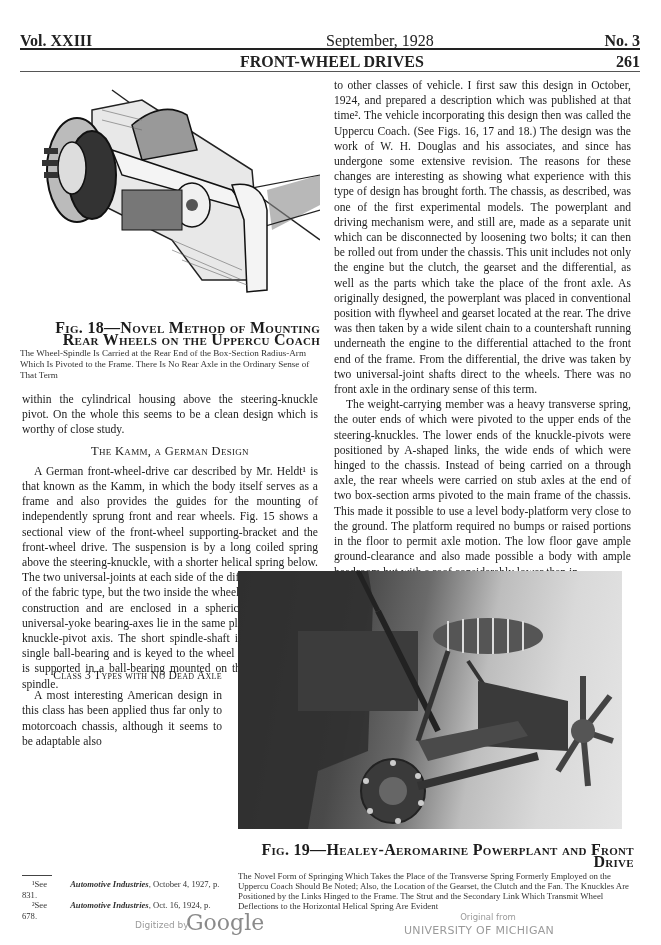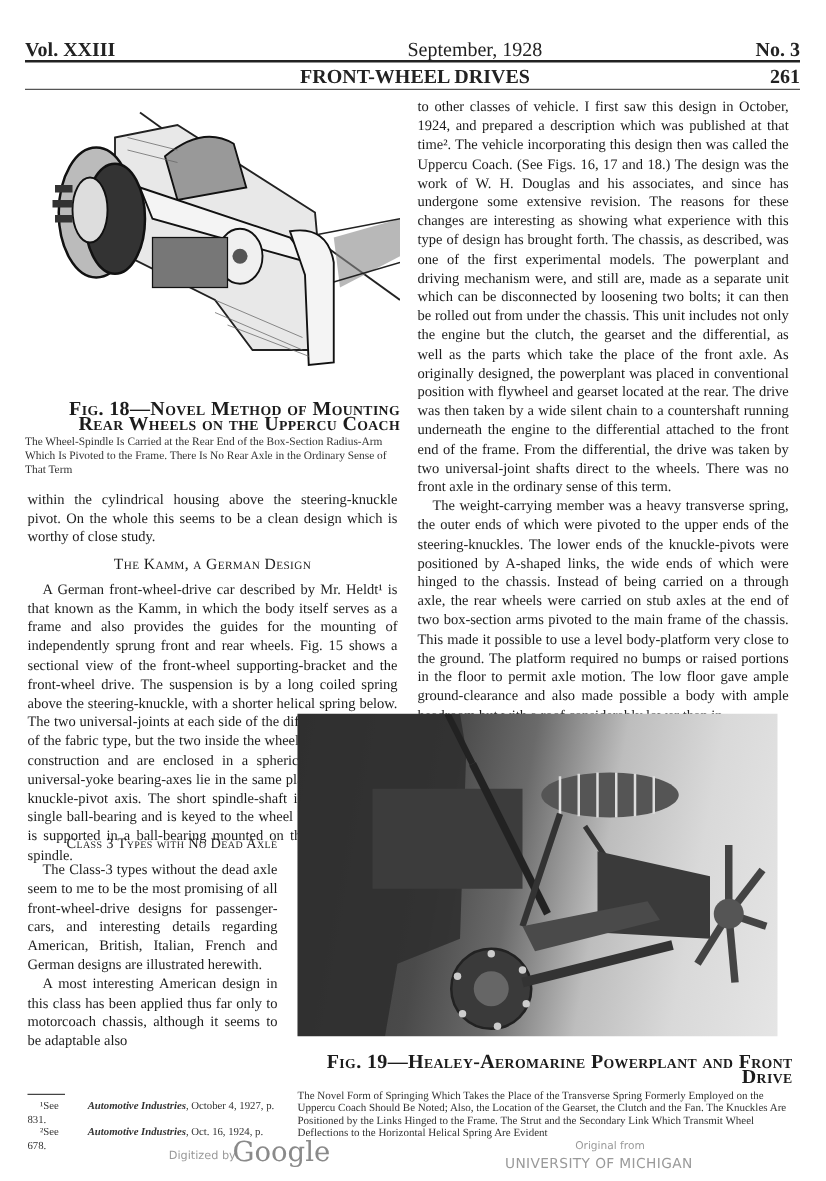--- a/index.html
+++ b/index.html
@@ -71,21 +71,20 @@
 <div class="col" style="left:22px; top:392px; width:296px;">
   <p class="noind">within the cylindrical housing above the steering-knuckle pivot. On the whole this seems to be a clean design which is worthy of close study.</p>
   <div class="section-head">The Kamm, a German Design</div>
   <p style="width:296px;">
     <span>A German front-wheel-drive car described by Mr. Heldt¹ is that known as the Kamm, in which the body itself serves as a frame and also provides the guides for the mounting of independently sprung front and rear wheels. Fig. 15 shows a sectional view of the front-wheel supporting-bracket and the front-wheel drive. The suspension is by a long coiled spring above the steering-knuckle, with a shorter helical spring below. The two universal-joints at each side of the differential case are of the fabric type, but the two inside the wheels are of all-metal construction and are enclosed in a spherical housing. The universal-yoke bearing-axes lie in the same plane as that of the knuckle-pivot axis. The short spindle-shaft is supported in a single ball-bearing and is keyed to the wheel hub, which latter is supported in a ball-bearing mounted on the outside of the spindle.</span>
   </p>
 </div>
 
 <div class="col" style="left:22px; top:662px; width:200px;">
   <div class="section-head left" style="font-size:11.5px;">Class 3 Types with No Dead Axle</div>
-  <p>The Class-3 types without the dead axle seem to me to be the most promising of all front-wheel-drive designs for passenger-cars, and interesting details regarding American, British, Italian, French and German designs are illustrated herewith.</p>
   <p>A most interesting American design in this class has been applied thus far only to motorcoach chassis, although it seems to be adaptable also</p>
 </div>
 
 <div class="abs" style="left:22px; top:875px; width:30px; height:1px; background:#444;"></div>
 <div class="foot" style="left:22px; top:879px; width:200px;">
   <div style="text-indent:10px;">
     <span>¹</span><span>See </span><i>Automotive Industries</i><span>, October 4, 1927, p. 831.</span>
   </div>
   <div style="text-indent:10px;">
     <span>²</span><span>See </span><i>Automotive Industries</i><span>, Oct. 16, 1924, p. 678.</span>

